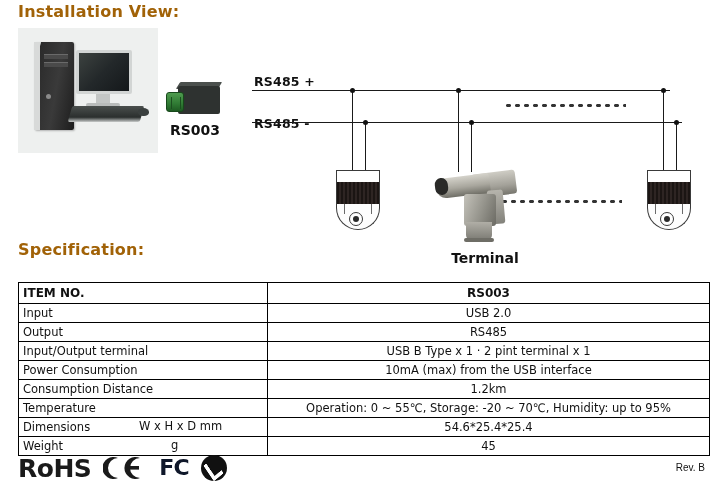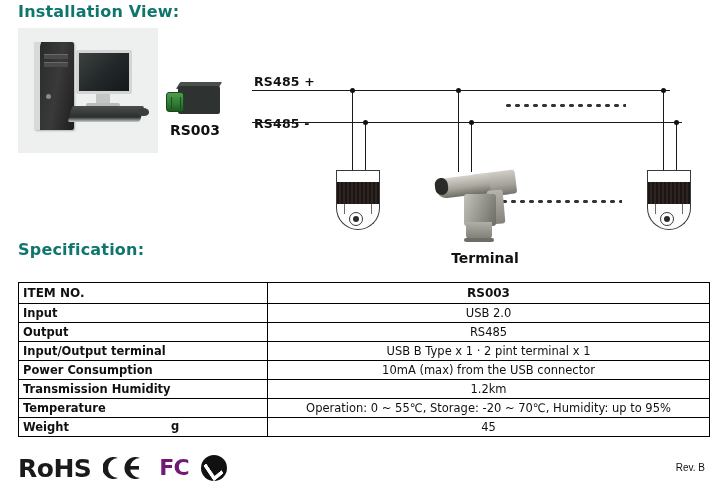--- a/index.html
+++ b/index.html
@@ -15,21 +15,21 @@
     color: #000000;
     overflow: hidden;
   }
 
   
   .section-heading {
     position: absolute;
     font-weight: bold;
     font-size: 16px;
     letter-spacing: 0.2px;
-    color: #0f766e;
+    color: #a16207;
     white-space: nowrap;
   }
   #installation-heading { left: 18px; top: 2px; }
   #specification-heading { left: 18px; top: 240px; }
 
   
   #installation-view {
     position: absolute;
     left: 0;
     top: 22px;
@@ -372,21 +372,21 @@
   }
   #spec-table td {
     border: 1.2px solid #000000;
     padding: 1px 4px;
     height: 16px;
     line-height: 14px;
     color: #111;
     overflow: hidden;
     white-space: nowrap;
   }
-  #spec-table .col-item { width: 240px; font-weight: bold; }
+  #spec-table .col-item { width: 240px; }
   #spec-table tr.header-row td {
     font-weight: bold;
     font-size: 12px;
     height: 18px;
   }
   .cell-value { text-align: center; }
   .cell-item { text-align: left; position: relative; }
   .item-suffix {
     position: absolute;
     left: 120px;
@@ -417,21 +417,21 @@
   }
   .logo-ce {
     position: relative;
     width: 44px;
     height: 26px;
   }
   .logo-ce svg { display: block; }
   .logo-fcc {
     font-size: 22px;
     font-weight: bold;
-    color: #701a75;
+    color: #0f172a;
     line-height: 1;
     letter-spacing: -1px;
     position: relative;
   }
   .logo-ctick {
     width: 26px;
     height: 26px;
     border-radius: 50%;
     background: #111111;
     position: relative;
@@ -565,29 +565,36 @@
     <tr>
       <td class="col-item cell-item">Output</td>
       <td class="cell-value">RS485</td>
     </tr>
     <tr>
       <td class="col-item cell-item">Input/Output terminal</td>
       <td class="cell-value">USB B Type x 1 · 2 pint terminal x 1</td>
     </tr>
     <tr>
       <td class="col-item cell-item">Power Consumption</td>
-      <td class="cell-value">10mA (max) from the USB connector</td>
-    </tr>
-    <tr>
-      <td class="col-item cell-item">Transmission Humidity</td>
+      <td class="cell-value">10mA (max) from the USB interface</td>
+    </tr>
+    <tr>
+      <td class="col-item cell-item">Consumption Distance</td>
       <td class="cell-value">1.2km</td>
     </tr>
     <tr>
       <td class="col-item cell-item">Temperature</td>
       <td class="cell-value">Operation: 0 ~ 55℃, Storage: -20 ~ 70℃, Humidity: up to 95%</td>
+    </tr>
+    <tr>
+      <td class="col-item cell-item">
+        <span>Dimensions</span>
+        <span class="item-suffix">W x H x D mm</span>
+      </td>
+      <td class="cell-value">54.6*25.4*25.4</td>
     </tr>
     <tr>
       <td class="col-item cell-item">
         <span>Weight</span>
         <span class="item-suffix-weight">g</span>
       </td>
       <td class="cell-value">45</td>
     </tr>
   </tbody>
 </table>

